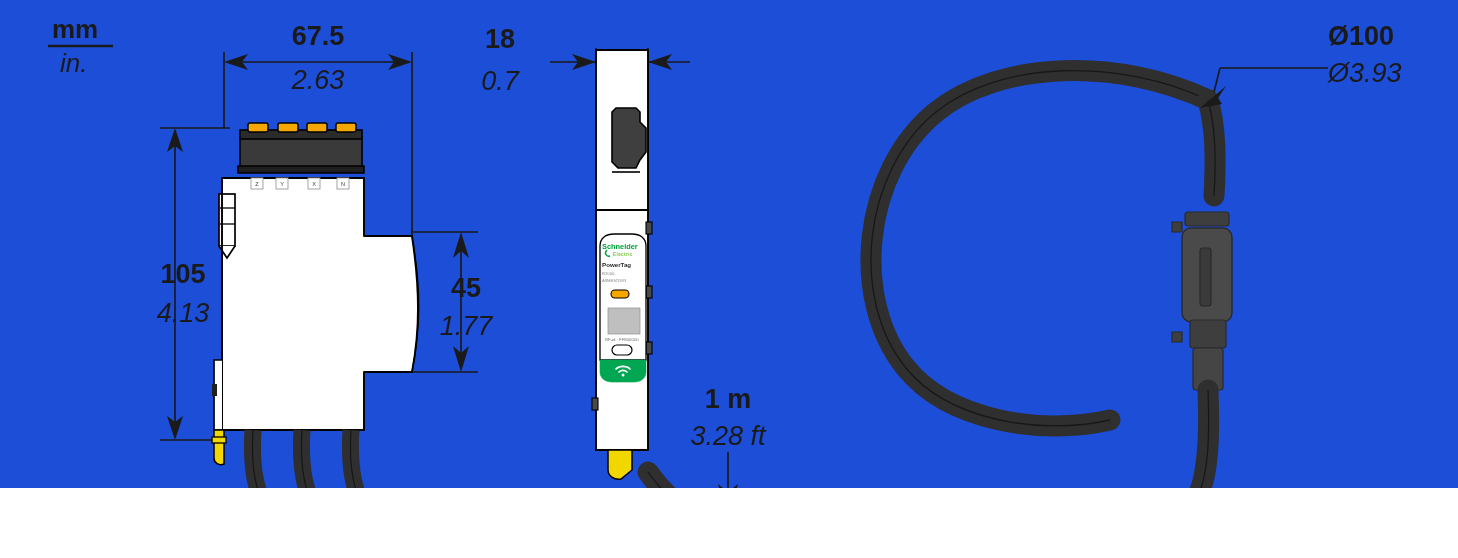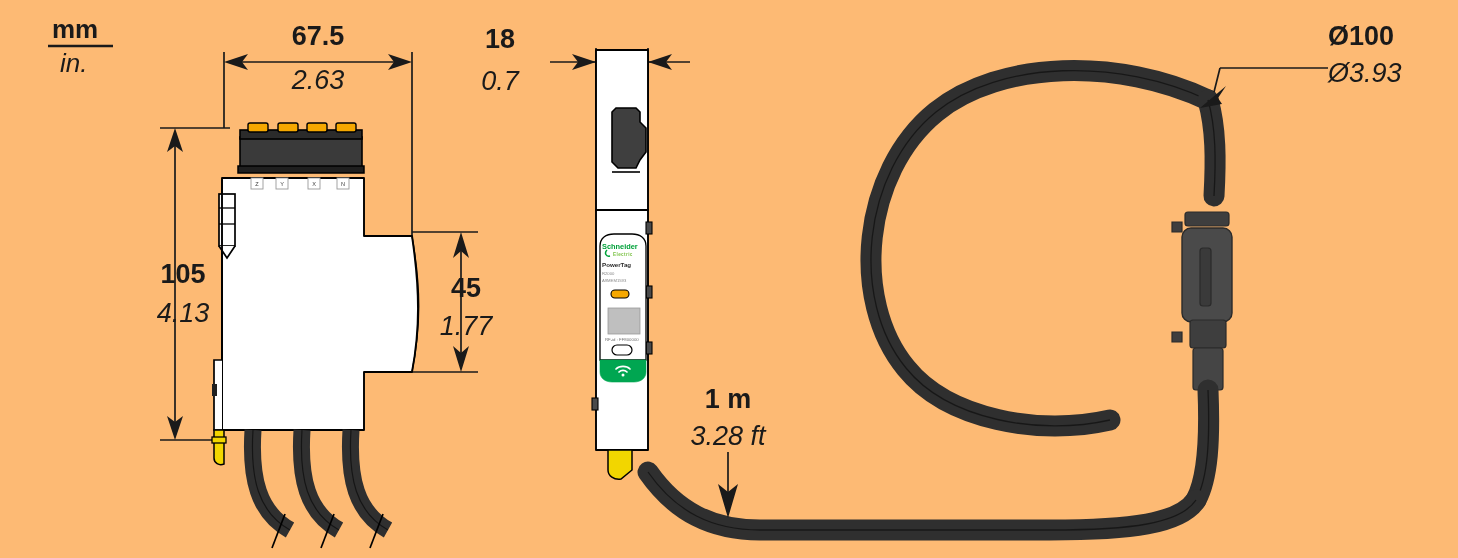--- a/index.html
+++ b/index.html
@@ -6,22 +6,22 @@
     margin: 0;
     padding: 0;
     background: #ffffff;
   }
   body {
     font-family: "Liberation Sans", sans-serif;
   }
   #stage {
     position: relative;
     width: 1458px;
-    height: 558px;
-    background: #fdba74;
+    height: 488px;
+    background: #1d4ed8;
     overflow: hidden;
   }
   #stage svg {
     position: absolute;
     left: 0;
     top: 0;
   }
   .dim-metric {
     font-family: "Liberation Sans", sans-serif;
     font-weight: bold;

